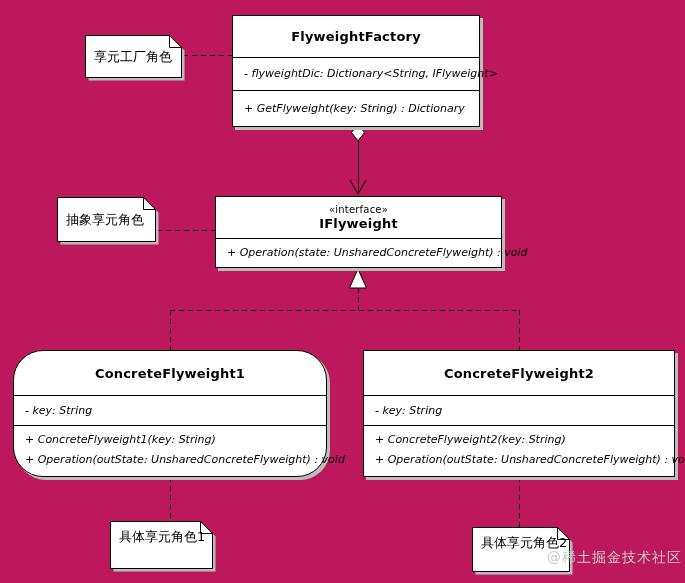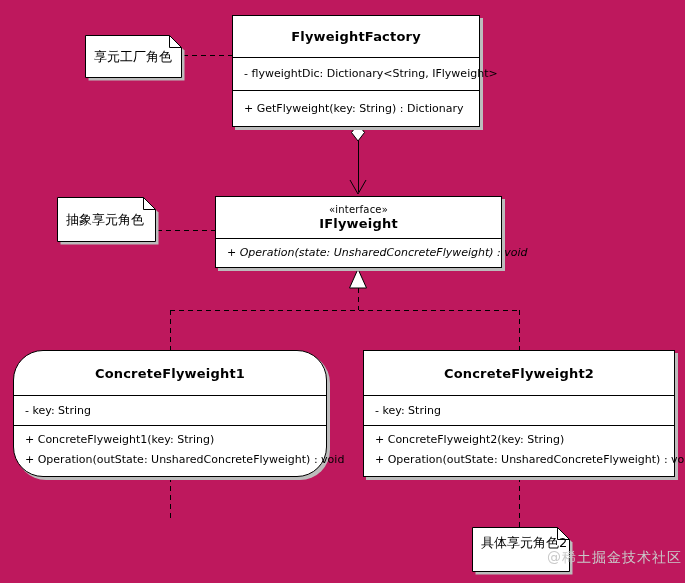--- a/index.html
+++ b/index.html
@@ -43,21 +43,21 @@
     font-weight: bold; font-size: 13px;
     letter-spacing: 0.2px;
   }
   .stereotype {
     font-weight: normal; font-size: 10px; line-height: 12px;
   }
   .members {
     display: flex; flex-direction: column; justify-content: center;
     padding-left: 11px; padding-right: 4px;
   }
-  .member { font-size: 11px; line-height: 20px; white-space: nowrap; }
+  .member { font-size: 11px; line-height: 20px; white-space: nowrap; font-style: italic; }
   .member.italic { font-style: italic; text-align: right; }
   
   .uml-note { position: absolute; }
   .uml-note svg { position: absolute; left: 0; top: 0; }
   .note-text {
     position: absolute; left: 0; top: 0; right: 4px; bottom: 4px;
     display: flex; align-items: center;
     padding-left: 9px;
     font-size: 13px; white-space: nowrap;
   }
@@ -149,20 +149,28 @@
 
   <div class="uml-note" style="left:57px; top:197px; width:103px; height:49px;">
     <svg width="103" height="49">
       <path d="M3.5,3.5 H89.5 L101.5,15.5 V47.5 H3.5 Z" fill="#bcbcbc" stroke="none"></path>
       <path d="M0.5,0.5 H86.5 L98.5,12.5 V44.5 H0.5 Z" fill="#ffffff" stroke="#000"></path>
       <path d="M86.5,0.5 V12.5 H98.5" fill="none" stroke="#000"></path>
     </svg>
     <div class="note-text">抽象享元角色</div>
   </div>
 
+  <div class="uml-note" style="left:110px; top:521px; width:107px; height:52px;">
+    <svg width="107" height="52">
+      <path d="M3.5,3.5 H93.5 L105.5,15.5 V50.5 H3.5 Z" fill="#bcbcbc" stroke="none"></path>
+      <path d="M0.5,0.5 H90.5 L102.5,12.5 V47.5 H0.5 Z" fill="#ffffff" stroke="#000"></path>
+      <path d="M90.5,0.5 V12.5 H102.5" fill="none" stroke="#000"></path>
+    </svg>
+    <div class="note-text top-align">具体享元角色1</div>
+  </div>
 
   <div class="uml-note" style="left:472px; top:527px; width:102px; height:49px;">
     <svg width="102" height="49">
       <path d="M3.5,3.5 H88.5 L100.5,15.5 V47.5 H3.5 Z" fill="#bcbcbc" stroke="none"></path>
       <path d="M0.5,0.5 H85.5 L97.5,12.5 V44.5 H0.5 Z" fill="#ffffff" stroke="#000"></path>
       <path d="M85.5,0.5 V12.5 H97.5" fill="none" stroke="#000"></path>
     </svg>
     <div class="note-text top-align">具体享元角色2</div>
   </div>
 

